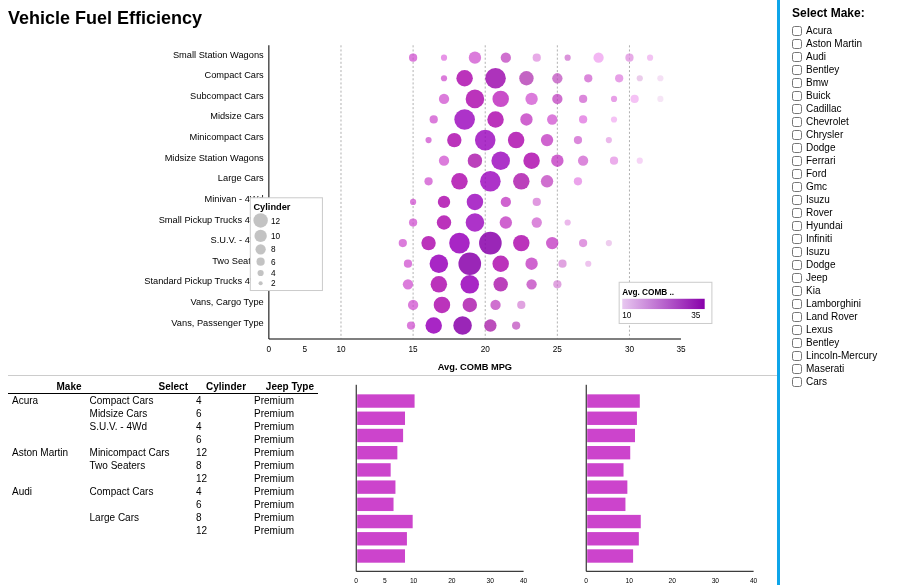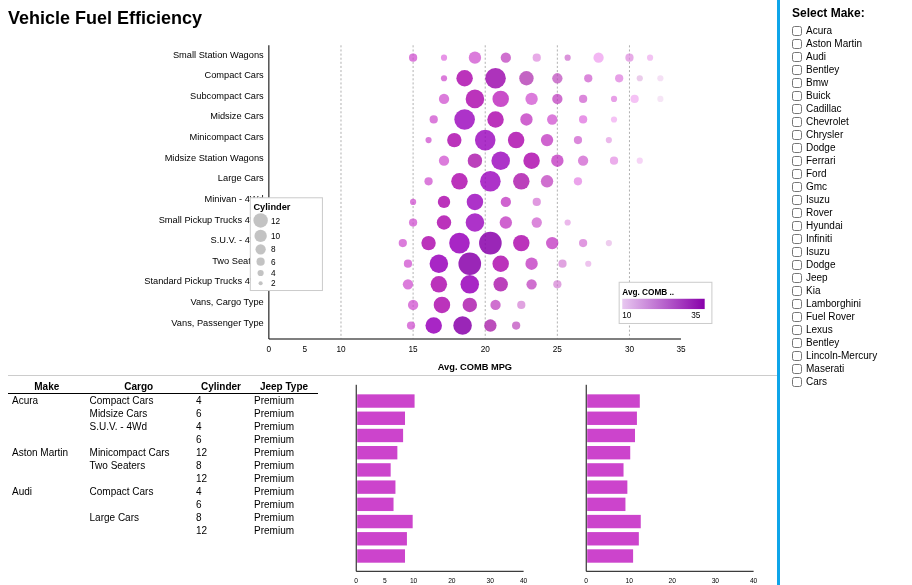--- a/index.html
+++ b/index.html
@@ -15,21 +15,21 @@
     
     .bubble-chart { flex: 1; position: relative; }
     
     .bubble-svg { width: 100%; height: 340px; }
     
     .bottom-section { display: flex; height: 235px; border-top: 1px solid #ccc; padding-top: 4px; }
     
     .table-area { width: 310px; flex-shrink: 0; overflow: hidden; }
     
     table { border-collapse: collapse; font-size: 10px; width: 100%; }
-    table th { font-weight: bold; border-bottom: 1px solid #000; padding: 1px 4px; text-align: center; }
+    table th { font-weight: bold; border-bottom: 1px solid #000; padding: 1px 4px; text-align: right; }
     table td { padding: 1px 4px; vertical-align: middle; }
     
     .bar-charts { flex: 1; display: flex; padding-top: 0; }
     
     .bar-chart-section { flex: 1; position: relative; }
     
     .bar-svg { width: 100%; height: 220px; }
     
     .sidebar { width: 135px; flex-shrink: 0; border-left: 3px solid #0ea5e9; padding: 6px 12px; overflow-y: auto; height: 585px; }
     
@@ -225,21 +225,21 @@
       </div>
     </div>
 
     <div class="bottom-section">
 
       <div class="table-area">
         <table>
           <thead>
             <tr>
               <th>Make</th>
-              <th>Cargo</th>
+              <th>Select</th>
               <th>Cylinder</th>
               <th>Jeep Type</th>
             </tr>
           </thead>
           <tbody id="table-body">
           <tr>
                 <td>Acura</td>
                 <td>Compact Cars</td>
                 <td>4</td>
                 <td>Premium</td>
@@ -452,21 +452,21 @@
         <div class="checkbox-item">
           <input type="checkbox" style="">
           <span>Kia</span>
         </div>
         <div class="checkbox-item">
           <input type="checkbox" style="">
           <span>Lamborghini</span>
         </div>
         <div class="checkbox-item">
           <input type="checkbox" style="">
-          <span>Fuel Rover</span>
+          <span>Land Rover</span>
         </div>
         <div class="checkbox-item">
           <input type="checkbox" style="">
           <span>Lexus</span>
         </div>
         <div class="checkbox-item">
           <input type="checkbox" style="">
           <span>Bentley</span>
         </div>
         <div class="checkbox-item">

